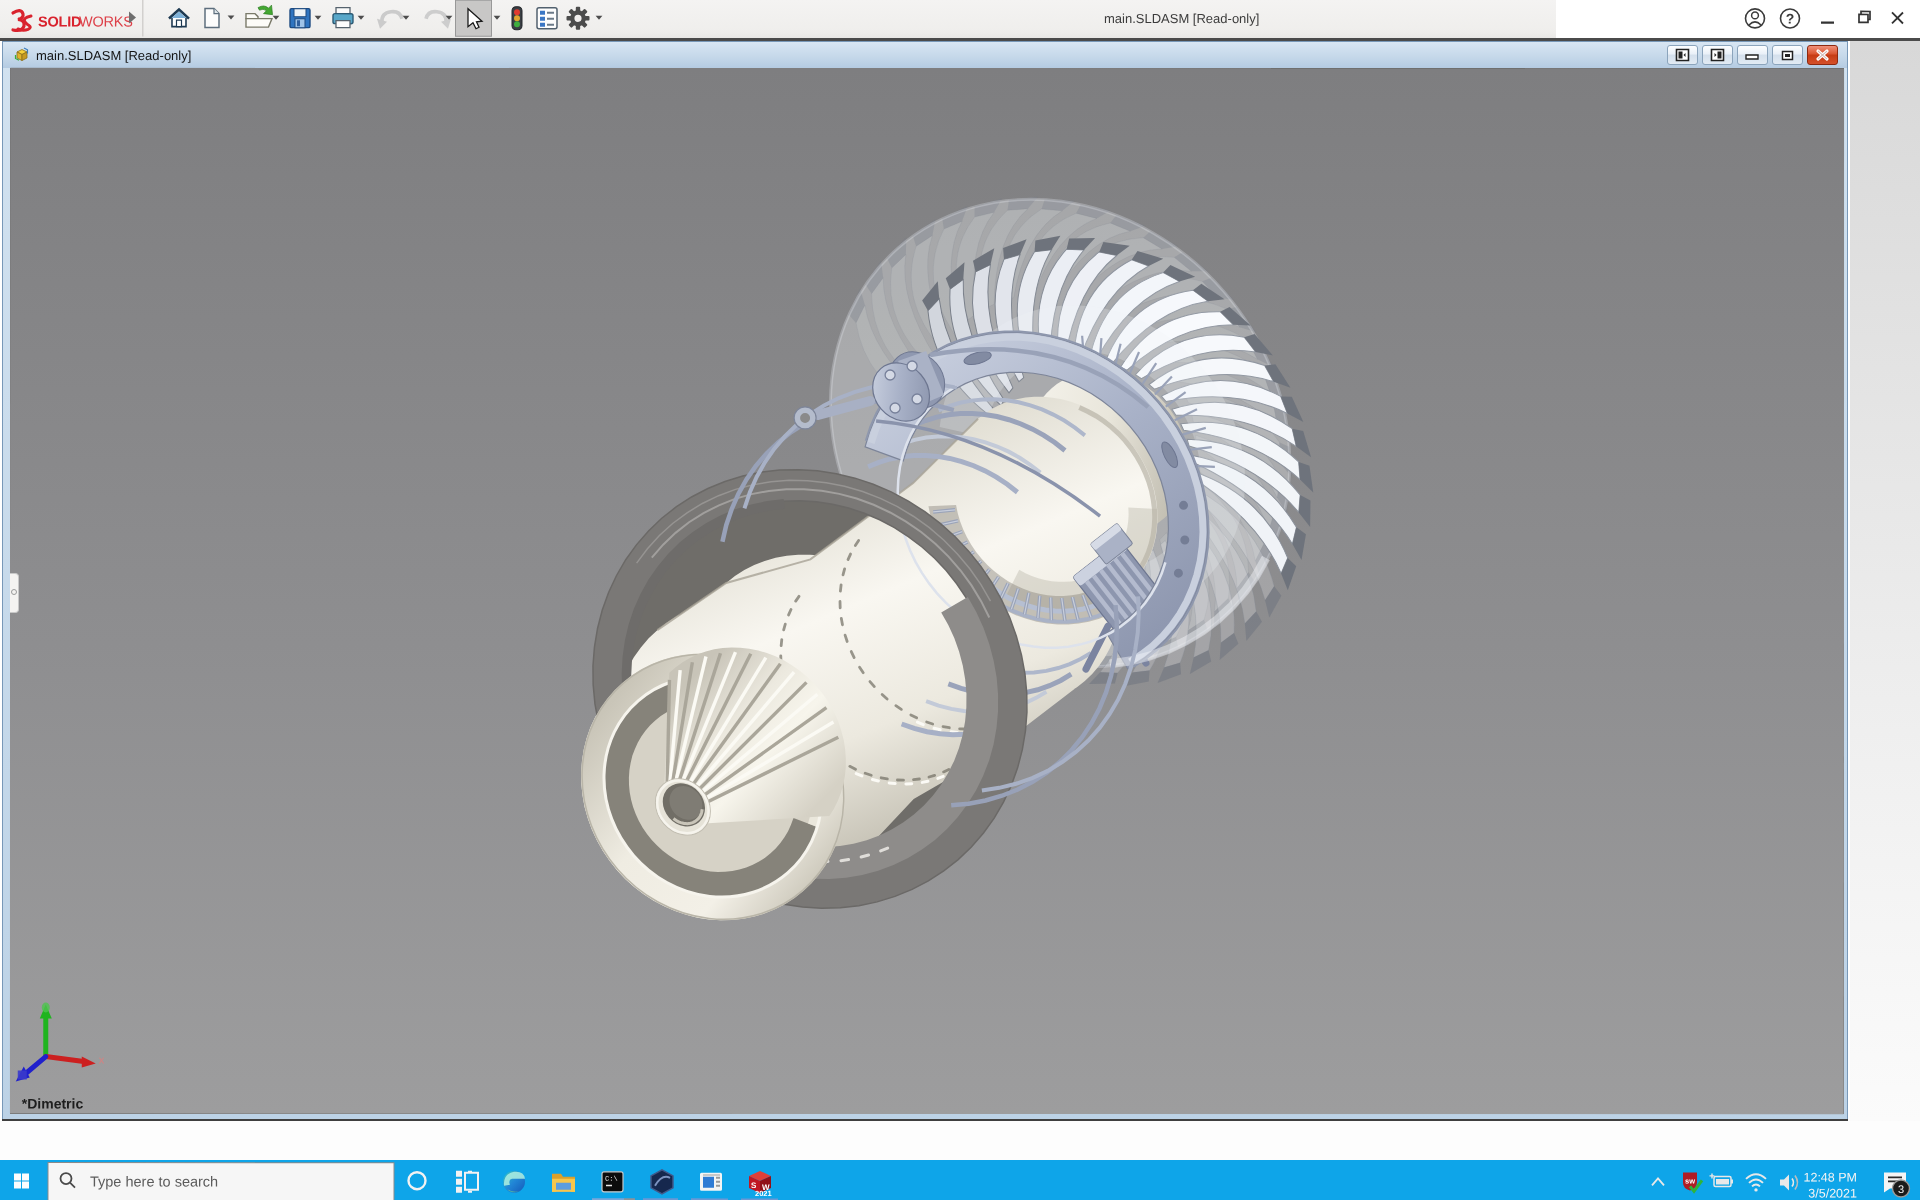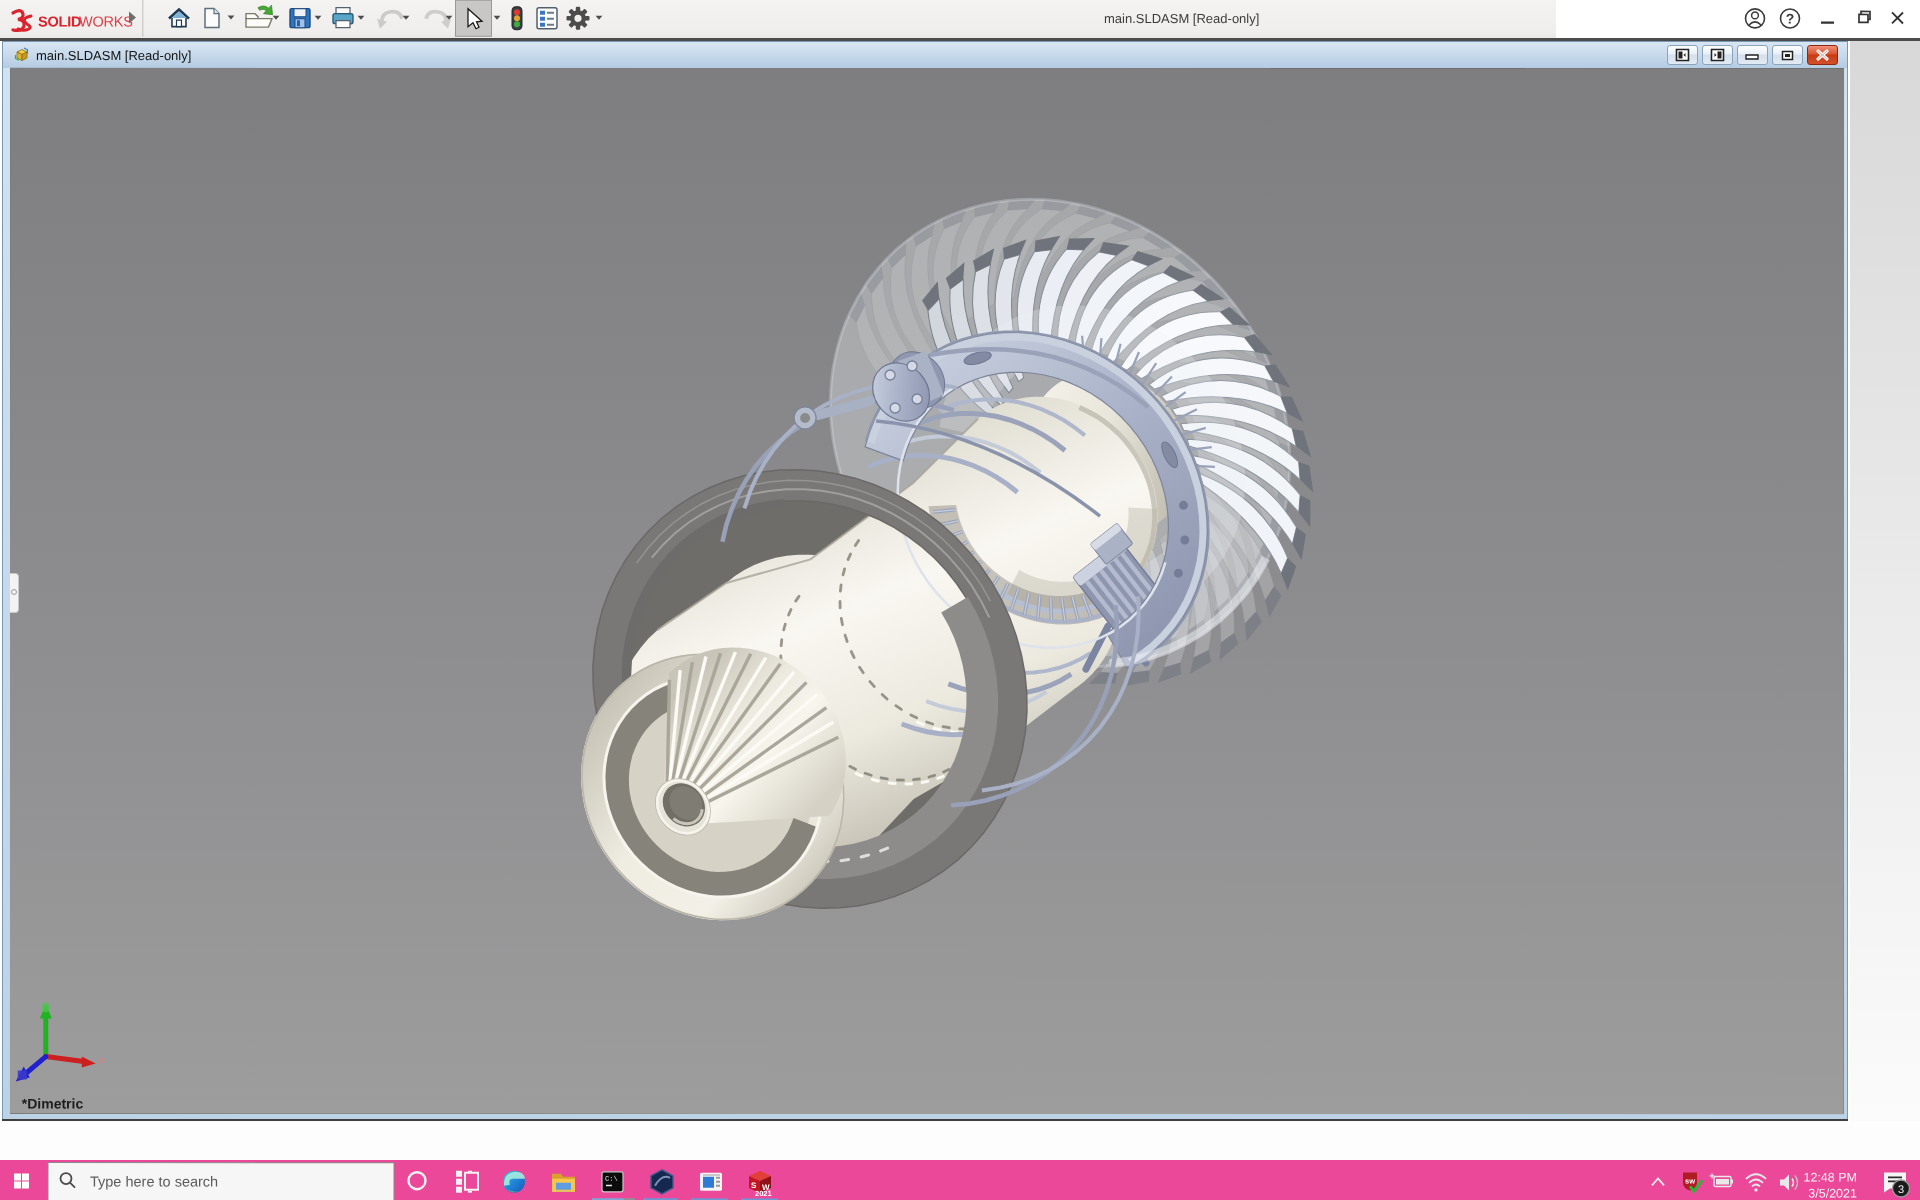--- a/index.html
+++ b/index.html
@@ -19,21 +19,21 @@
 #childtext { position:absolute; left:33px; top:6px; font-size:13px; color:#141414; opacity:0.999; }
 #viewport { position:absolute; left:7px; top:26px; width:1834px; height:1046px;
   background:#8e8e90; box-shadow:inset 0 0 0 1px #6f6f6f; }
 #lefttab { position:absolute; left:0px; top:505px; width:9px; height:40px;
   background:#f4f3f1; border-radius:0 4px 4px 0; border:1px solid #c8c8c8; border-left:none; }
 #lefttab div { position:absolute; left:1px; top:15px; width:6px; height:6px;
   border:1px solid #9a9a9a; border-radius:50%; }
 #taskpane { position:absolute; left:1850px; top:41px; width:70px; height:1080px;
   background:linear-gradient(180deg,#d8d8d8 0%,#ececec 55%,#fbfbfb 100%); }
 #whitestrip { position:absolute; left:0; top:1121px; width:1920px; height:39px; background:#fdfdfd; }
-#taskbar { position:absolute; left:0; top:1160px; width:1920px; height:40px; background:#ec4899; }
+#taskbar { position:absolute; left:0; top:1160px; width:1920px; height:40px; background:#0ea5e9; }
 </style></head>
 <body>
 <div id="topbar">
   <div id="logo">
     <svg width="170" height="28" viewBox="0 0 170 28">
       <g fill="none" stroke="#d9232e" stroke-linecap="round">
         <path d="M 5 6 Q 13 1 15 7 Q 16 11 10 12.5 Q 17 13 16 19 Q 14 25 5 23" stroke-width="3.2"></path>
         <path d="M 23 9 Q 14 11 17 15 Q 19 17.5 21 18.5 Q 24 20.5 20 22.5 Q 15 24.5 10 22" stroke-width="3.0"></path>
       </g>
       <text x="30" y="19.5" font-family="Liberation Sans" font-size="14.5" font-weight="bold" fill="#d9232e" letter-spacing="-0.2">SOLID</text>

